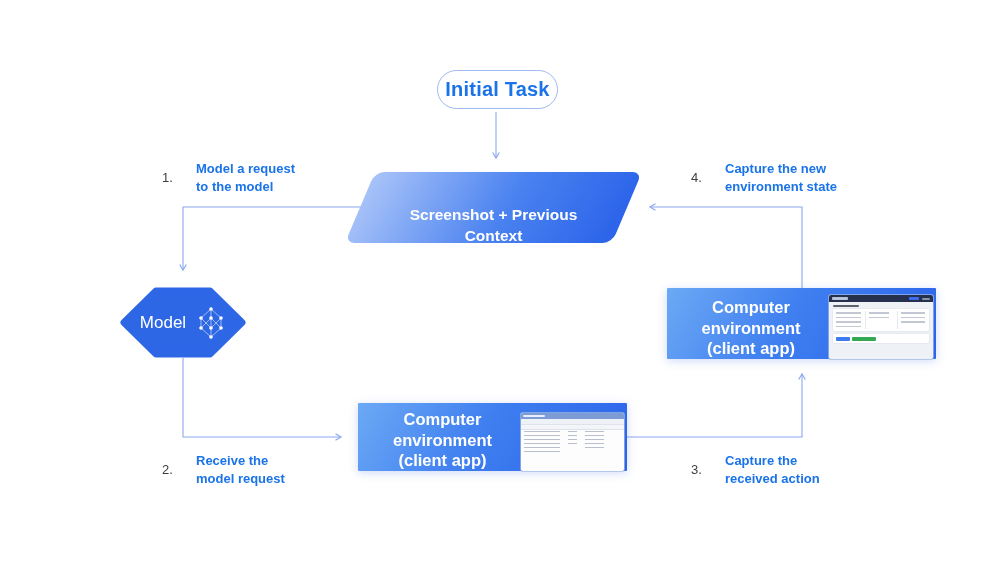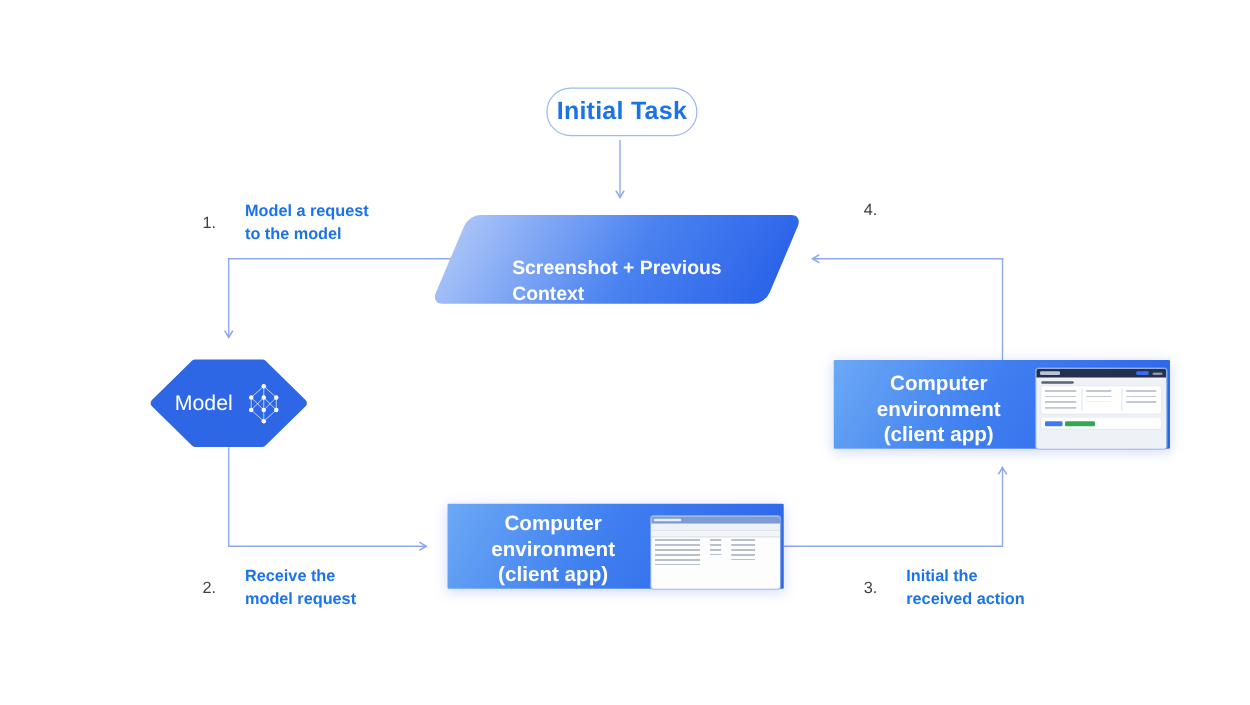--- a/index.html
+++ b/index.html
@@ -21,21 +21,21 @@
   
   .para-wrap { position:absolute; left:345px; top:172px; width:297px; height:71px; }
   .para-shape {
     position:absolute; left:15px; top:0; width:267px; height:71px;
     border-radius:9px; transform:skewX(-23deg);
     background:linear-gradient(100deg, var(--shape-light,#a9c3f8) 0%, #4a82f0 55%, var(--shape-dark,#2b63ea) 100%);
   }
   .para-label {
     position:absolute; inset:0; display:flex; align-items:center; justify-content:center;
     color:#ffffff; font-size:15.5px; font-weight:600; line-height:1.32;
-    white-space:pre-line; margin-top:36px;
+    white-space:pre-line; text-align:center;margin-top:36px;
   }
 
   
   .hex-wrap { position:absolute; left:120px; top:287px; width:126px; height:71px; }
   .hex-wrap svg.hex { position:absolute; left:0; top:0; }
   .hex-content {
     position:absolute; inset:0; display:flex; align-items:center; justify-content:center; gap:10px;
     color:#ffffff; font-size:17px; font-weight:500;
   }
 
@@ -192,20 +192,22 @@
     <span class="step-text">Model a request
 to the model</span>
   </div>
   <div class="step step2">
     <span class="step-num">2.</span>
     <span class="step-text">Receive the
 model request</span>
   </div>
   <div class="step step3">
     <span class="step-num">3.</span>
-    <span class="step-text">Initial the
+    <span class="step-text">Capture the
 received action</span>
   </div>
   <div class="step step4">
     <span class="step-num">4.</span>
+    <span class="step-text">Capture the new
+environment state</span>
   </div>
 
 </div>
 
 </body></html>

